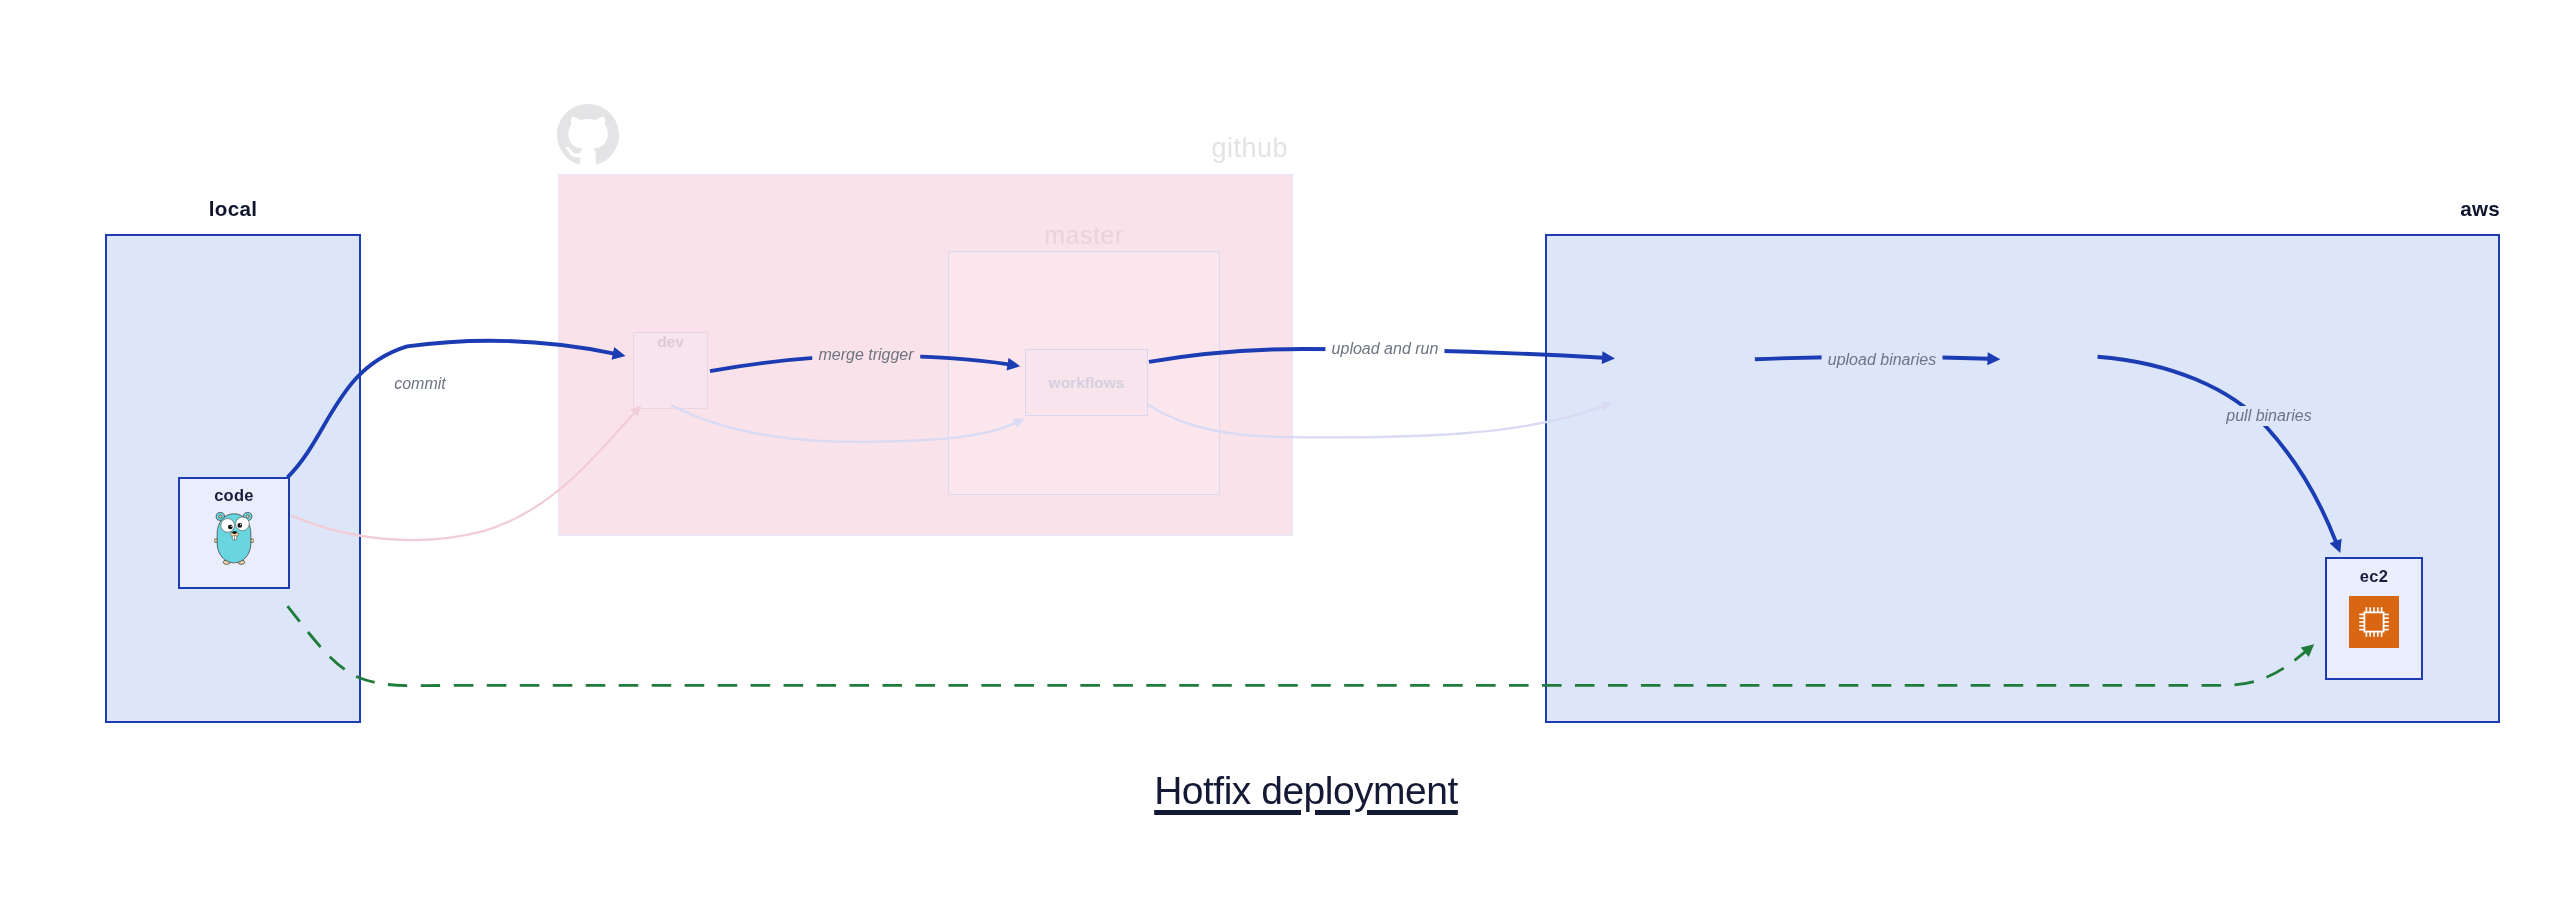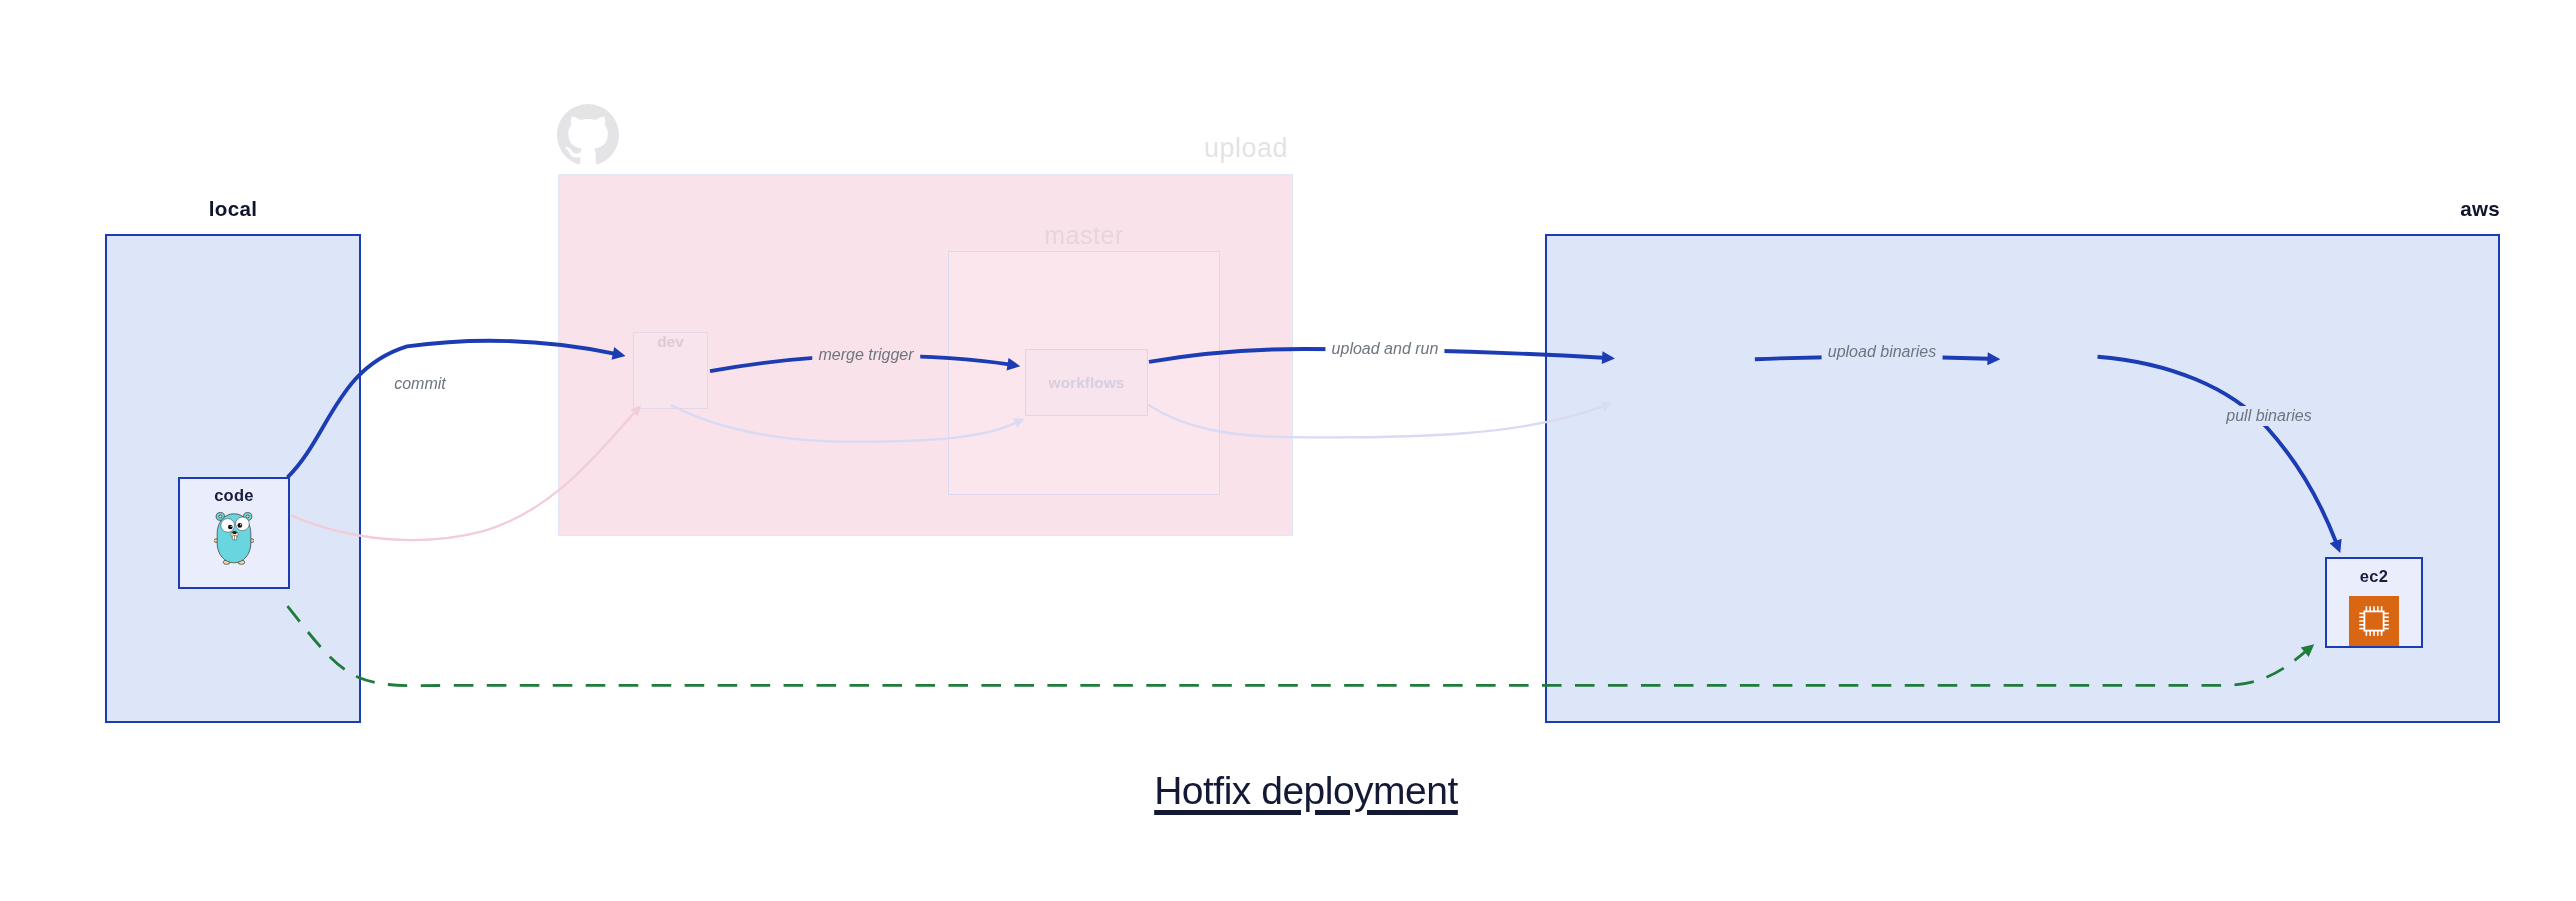--- a/index.html
+++ b/index.html
@@ -21,21 +21,21 @@
 
   
   .node{position:absolute;box-sizing:border-box;display:flex;flex-direction:column;align-items:center;}
   .node-strong{background:#eaeefc;border:2.6px solid #1b3cb3;}
   .node-faded{background:#f8e4ec;}
   .node-code{left:178px;top:477px;width:112px;height:112px;padding-top:7.2px;}
   .node-dev{left:633px;top:332px;width:75px;height:77px;border:1.5px solid #e5d7e5;justify-content:flex-start;}
   .node-workflows{left:1025px;top:349px;width:123px;height:67px;border:1.5px solid #dad6f1;justify-content:center;}
   .node-builders{left:1619px;top:302px;width:133px;height:122px;padding-top:6.2px;}
   .node-s3{left:2006px;top:303px;width:90px;height:122px;padding-top:6.2px;}
-  .node-ec2{left:2325px;top:557px;width:98px;height:91px;padding-top:8.2px;}
+  .node-ec2{left:2325px;top:557px;width:98px;height:123px;padding-top:8.2px;}
   .node-title{font-size:16.5px;font-weight:700;color:#171d3c;letter-spacing:0.3px;}
   .node-title-faded-dev{font-size:15.5px;font-weight:700;color:#dfc9d4;}
   .node-title-faded-wf{font-size:15.5px;font-weight:700;color:#d6cfdf;}
   .icon-tile{display:flex;align-items:center;justify-content:center;margin-top:7.2px;}
   .tile-codebuild{width:62px;height:61px;background:#4a50c4;}
   .tile-s3{width:47px;height:46px;background:#3f8624;margin-top:12.4px;}
   .tile-ec2{width:50px;height:52px;background:#d86613;margin-top:10.3px;}
   .gopher-wrap{margin-top:5.2px;}
 
   
@@ -56,21 +56,21 @@
 <body>
 
 <div id="diagram">
 
   <div class="group group-local"></div>
   <div class="group group-github"></div>
   <div class="group group-master"></div>
   <div class="group group-aws"></div>
 
   <div class="section-label label-local">local</div>
-  <div class="section-label label-github">upload</div>
+  <div class="section-label label-github">github</div>
   <div class="section-label label-master">master</div>
   <div class="section-label label-aws">aws</div>
 
   <svg class="octocat" width="62" height="62" viewBox="0 0 16 16">
     <path fill="#e4e4e6" d="M8 0C3.58 0 0 3.58 0 8c0 3.54 2.29 6.53 5.47 7.59.4.07.55-.17.55-.38 0-.19-.01-.82-.01-1.49-2.01.37-2.53-.49-2.69-.94-.09-.23-.48-.94-.82-1.13-.28-.15-.68-.52-.01-.53.63-.01 1.08.58 1.23.82.72 1.21 1.87.87 2.33.66.07-.52.28-.87.51-1.07-1.78-.2-3.64-.89-3.64-3.95 0-.87.31-1.59.82-2.15-.08-.2-.36-1.02.08-2.12 0 0 .67-.21 2.2.82.64-.18 1.32-.27 2-.27s1.36.09 2 .27c1.53-1.04 2.2-.82 2.2-.82.44 1.1.16 1.92.08 2.12.51.56.82 1.27.82 2.15 0 3.07-1.87 3.75-3.65 3.95.29.25.54.73.54 1.48 0 1.07-.01 1.93-.01 2.2 0 .21.15.46.55.38A8.01 8.01 0 0 0 16 8c0-4.42-3.58-8-8-8z"></path>
   </svg>
 
   <div class="node node-strong node-code">
     <div class="node-title">code</div>
     <div class="gopher-wrap">
@@ -166,19 +166,19 @@
     <path d="M 2230 702 C 2340 683, 2430 677, 2530 677 C 2720 677, 2940 684, 3112 694" fill="none" stroke="#1b3cb3" stroke-width="7.5" marker-end="url(#m-blue)"></path>
     <path d="M 3406 697 C 3550 691, 3720 691, 3860 696" fill="none" stroke="#1b3cb3" stroke-width="7.5" marker-end="url(#m-blue)"></path>
     <path d="M 4071 692 C 4210 703, 4330 752, 4400 830 C 4466 903, 4508 985, 4534 1052" fill="none" stroke="#1b3cb3" stroke-width="7.5" marker-end="url(#m-blue)"></path>
 
     <path d="M 558 1176 C 605 1235, 645 1292, 695 1314 C 745 1335, 800 1330, 870 1330 L 4310 1330 C 4390 1330, 4430 1302, 4475 1264" fill="none" stroke="#1f7c3a" stroke-width="5.5" stroke-dasharray="38 26" marker-end="url(#m-green)"></path>
   </svg>
 
   <div class="edge-label bg-white" style="left:420px;top:342px;margin-top:42px;">commit</div>
   <div class="edge-label bg-pink" style="left:866px;top:355px;">merge trigger</div>
   <div class="edge-label bg-white" style="left:1385px;top:349px;">upload and run</div>
-  <div class="edge-label bg-blue" style="left:1882px;top:352px;text-align:center;">upload binaries</div>
+  <div class="edge-label bg-blue" style="left:1882px;top:360px;text-align:center;">upload binaries</div>
   <div class="edge-label bg-blue" style="left:2269px;top:416px;">pull binaries</div>
 
   <div class="diagram-title">Hotfix deployment</div>
 
 </div>
 
 
 </body></html>

